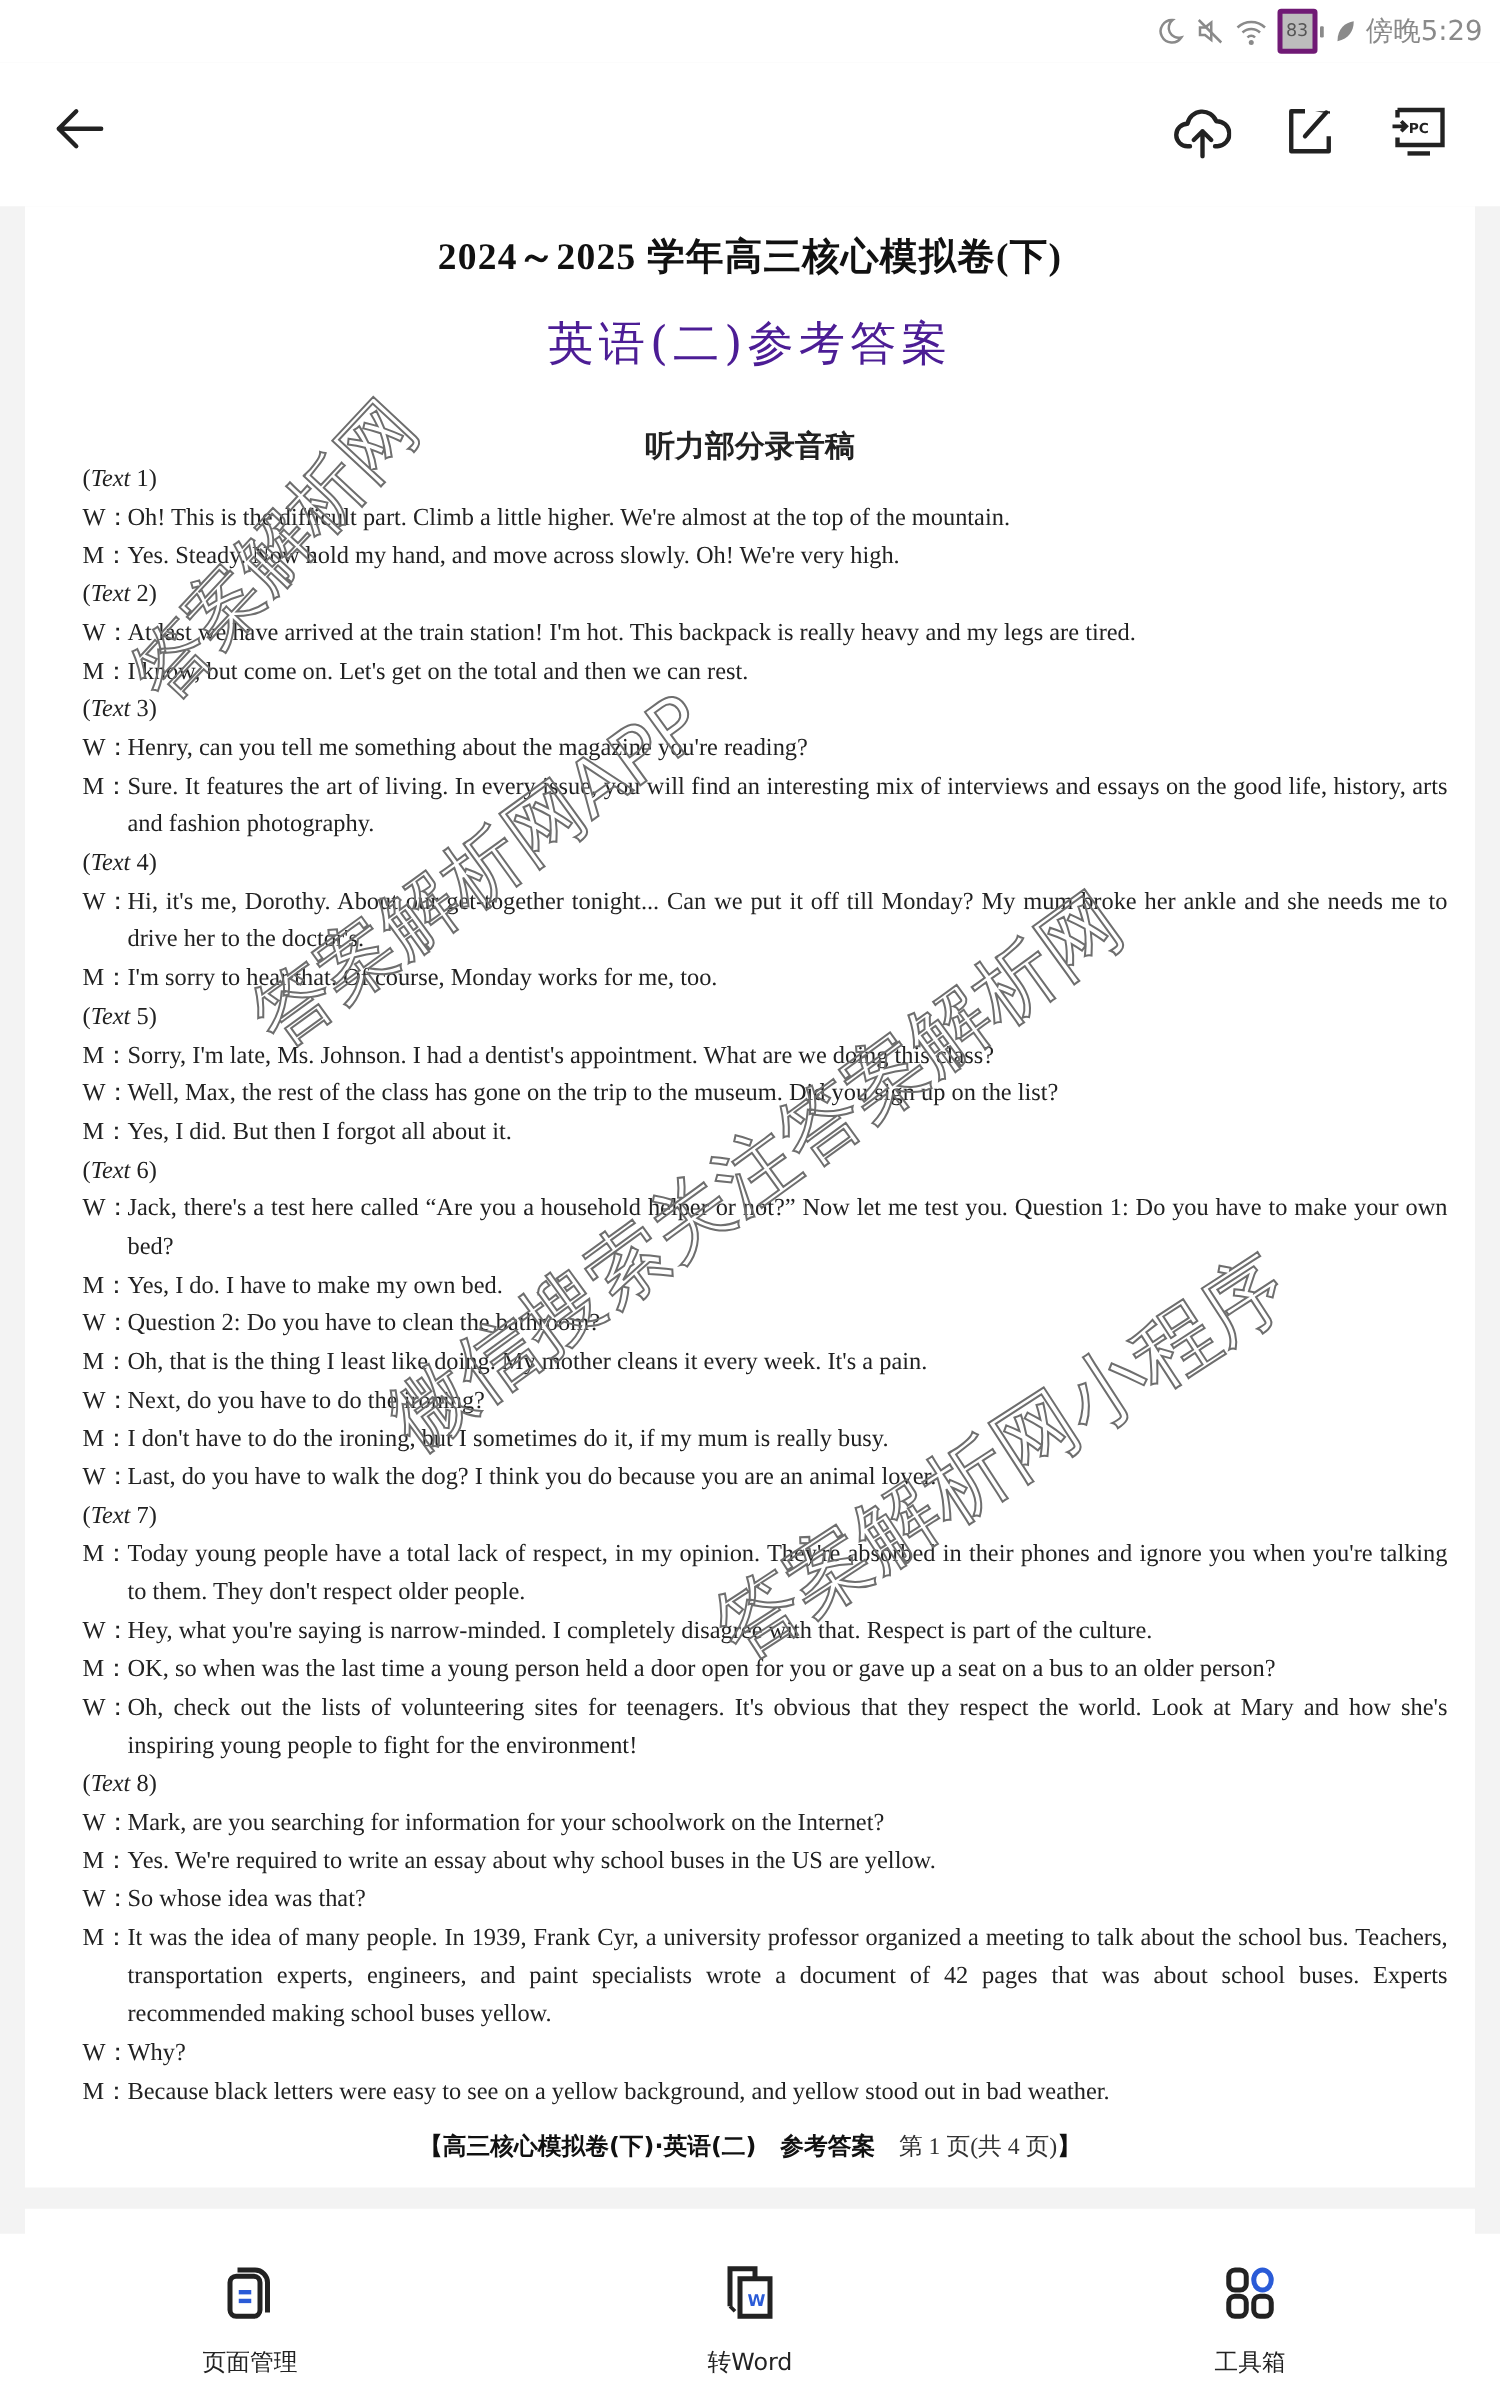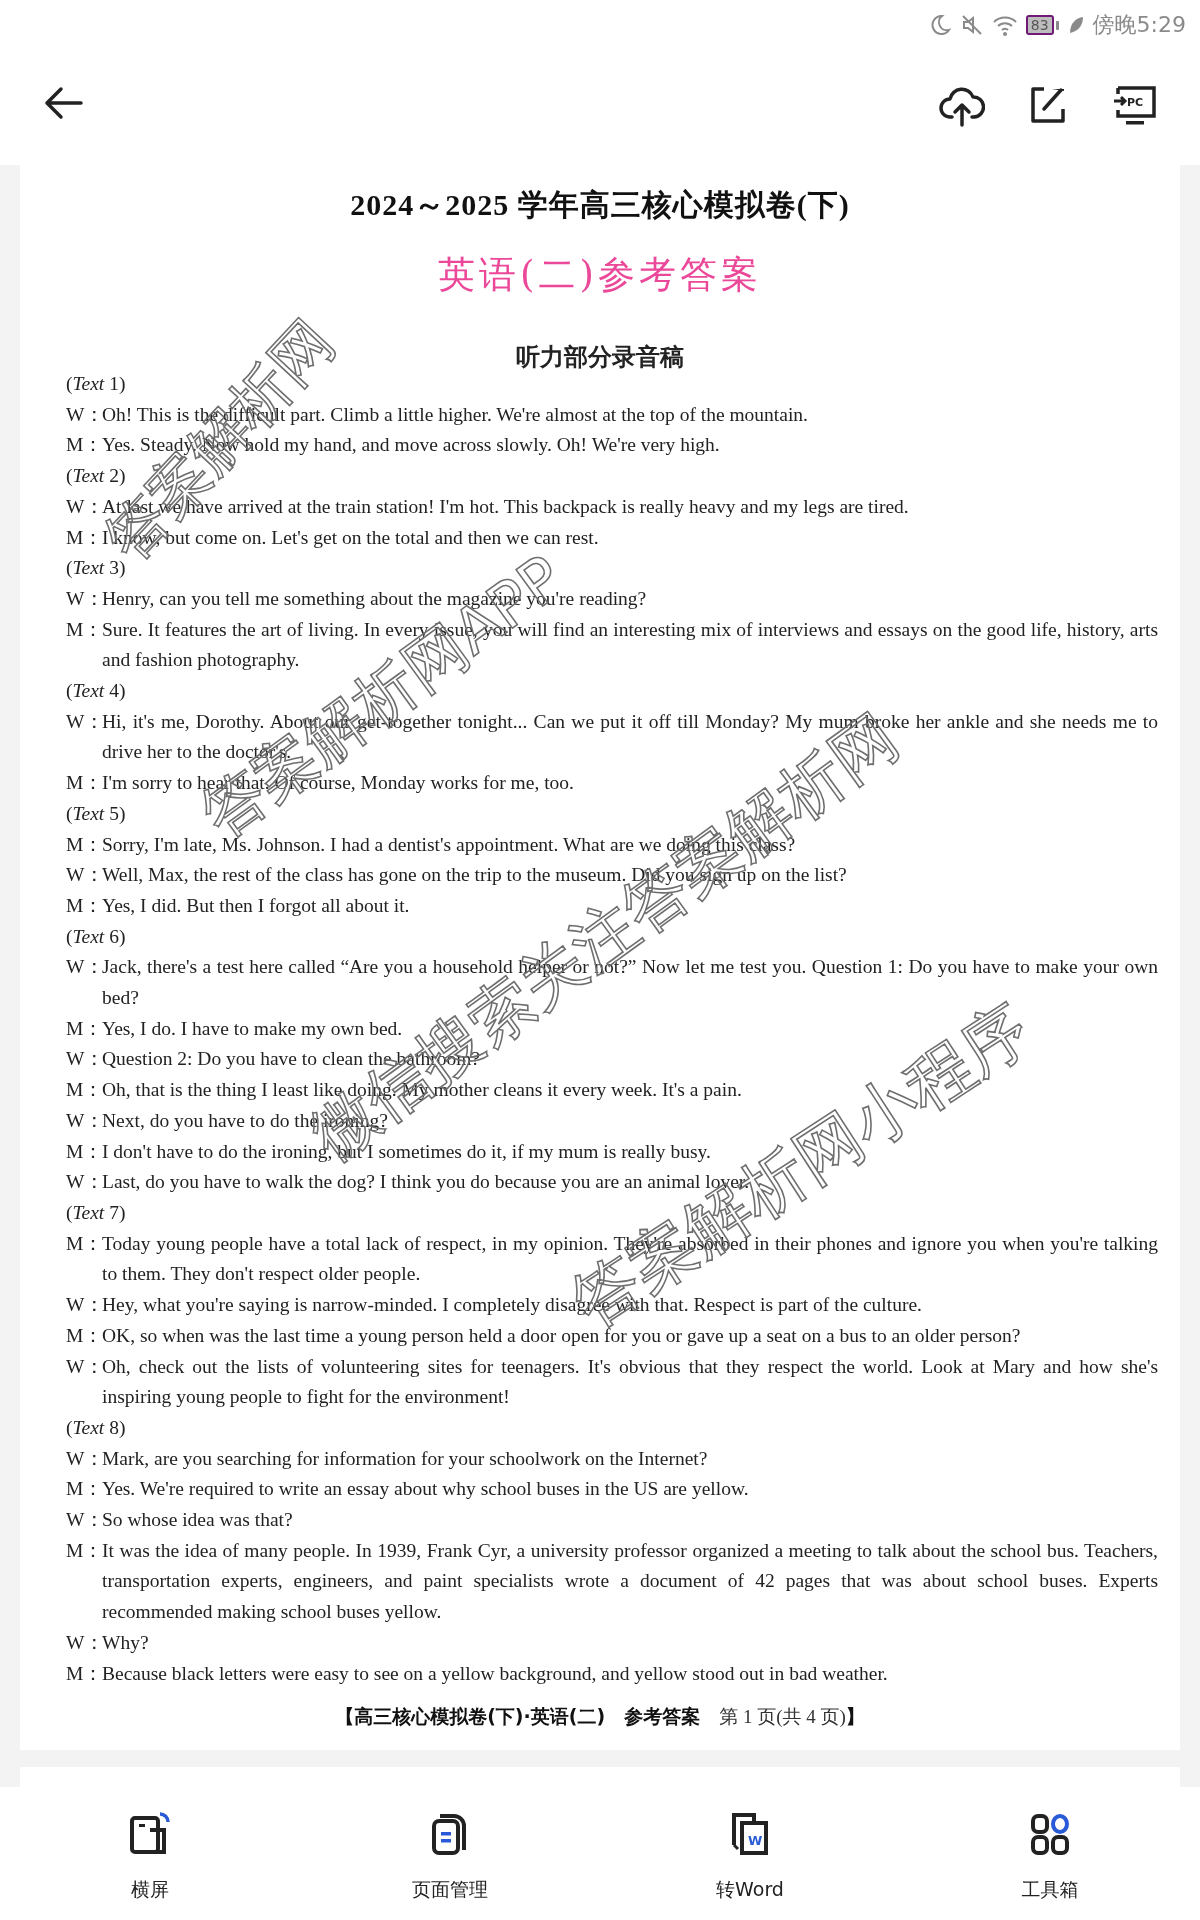--- a/index.html
+++ b/index.html
@@ -4,34 +4,34 @@
 <style>
   * { box-sizing: border-box; margin: 0; padding: 0; }
   html, body { width: 1200px; height: 1920px; overflow: hidden; }
   body { background: #f3f3f3; font-family: "Liberation Sans", "DejaVu Sans", sans-serif; position: relative; }
 
   
   .statusbar { position: absolute; left: 0; top: 0; width: 1200px; height: 50px; background: #ffffff; }
   .status-right { position: absolute; right: 14px; top: 8px; height: 34px; display: flex; align-items: center; gap: 8px; color: #8a8a8a; }
   .status-right svg { display: block; }
   .battery { display: flex; align-items: center; gap: 2px; }
-  .battery-box { border: 2px solid #701a75; border-radius: 3px; height: 20px; padding: 0 3px; display: flex; align-items: center; background: #bdbdbd; }
+  .battery-box { border: 4px solid #701a75; border-radius: 3px; height: 36px; padding: 0 3px; display: flex; align-items: center; background: #bdbdbd; }
   .battery-box span { font-size: 14px; color: #555; font-family: "DejaVu Sans", sans-serif; line-height: 1; }
   .battery-nub { width: 3px; height: 9px; background: #8a8a8a; border-radius: 1px; }
   .clock { font-size: 22px; color: #8a8a8a; font-family: "DejaVu Sans", sans-serif; letter-spacing: 0; }
 
   
   .appbar { position: absolute; left: 0; top: 50px; width: 1200px; height: 115px; background: #ffffff; }
   .back-btn { position: absolute; left: 38px; top: 30px; width: 50px; height: 50px; display: flex; align-items: center; justify-content: center; cursor: pointer; }
   .hdr-btn { position: absolute; top: 30px; width: 54px; height: 54px; display: flex; align-items: center; justify-content: center; cursor: pointer; }
 
   
   .doc { position: absolute; left: 20px; top: 165px; width: 1160px; height: 1585px; background: #ffffff; overflow: hidden; }
   .doc-title { position: absolute; left: 0; width: 1160px; top: 20px; text-align: center; font-family: "Liberation Serif", "DejaVu Serif", serif; font-weight: bold; font-size: 30px; color: #111; letter-spacing: 1px; }
-  .doc-subtitle { position: absolute; left: 0; width: 1160px; top: 85px; text-align: center; font-family: "DejaVu Serif", serif; font-size: 37px; color: #ec4899; letter-spacing: 4px; }
+  .doc-subtitle { position: absolute; left: 0; width: 1160px; top: 85px; text-align: center; font-family: "DejaVu Serif", serif; font-size: 37px; color: #4c1d95; letter-spacing: 4px; }
   .doc-section { position: absolute; left: 0; width: 1160px; top: 176px; text-align: center; font-family: "DejaVu Sans", sans-serif; font-weight: bold; font-size: 24px; color: #222; }
 
   .transcript { position: absolute; left: 46px; top: 204px; width: 1092px; font-family: "Liberation Serif", "DejaVu Serif", serif; font-size: 19.5px; color: #222; line-height: 30.7px; }
   .line { position: relative; padding-left: 36px; text-indent: -36px; text-align: justify; }
   .line.label { padding-left: 0; text-indent: 0; }
   .line.label .lbl-paren { font-style: normal; }
   .line.label .lbl-text { font-style: italic; }
   .spk { display: inline-block; width: 36px; text-indent: 0; }
 
   .doc-footer { position: absolute; left: 0; width: 1160px; top: 1539px; text-align: center; font-size: 19px; color: #111; font-family: "DejaVu Sans", sans-serif; }
@@ -178,31 +178,20 @@
       <div class="wm" style="left: 300px; top: 935px; font-size: 64px; transform: rotate(-36deg);">微信搜索关注答案解析网</div>
       <div class="wm" style="left: 560px; top: 1100px; font-size: 66px; transform: rotate(-33deg);">答案解析网小程序</div>
     </div>
 </div>
 
 <div class="next-page"></div>
 
 <div class="toolbar">
   <div class="tool">
     <div class="tool-icon">
-      <svg width="44" height="44" viewBox="0 0 44 44">
-          <rect x="4" y="6" width="26" height="34" rx="3" fill="none" stroke="#222" stroke-width="4"></rect>
-          <path d="M22 18h14v22H22" fill="none" stroke="#222" stroke-width="4"></path>
-          <rect x="11" y="12" width="6" height="3" fill="#222"></rect>
-          <path d="M32 2a8 8 0 0 1 8 8" fill="none" stroke="#2a5bd7" stroke-width="3.5"></path>
-        </svg>
-    </div>
-    <div class="tool-label">横屏</div>
-  </div>
-  <div class="tool">
-    <div class="tool-icon">
       <svg width="40" height="44" viewBox="0 0 40 44">
           <path d="M10 4h14a10 10 0 0 1 10 10v24" fill="none" stroke="#222" stroke-width="4"></path>
           <rect x="4" y="9" width="24" height="32" rx="5" fill="none" stroke="#222" stroke-width="4"></rect>
           <rect x="11" y="20" width="10" height="3.5" fill="#2a5bd7"></rect>
           <rect x="11" y="27" width="10" height="3.5" fill="#2a5bd7"></rect>
         </svg>
     </div>
     <div class="tool-label">页面管理</div>
   </div>
   <div class="tool">

